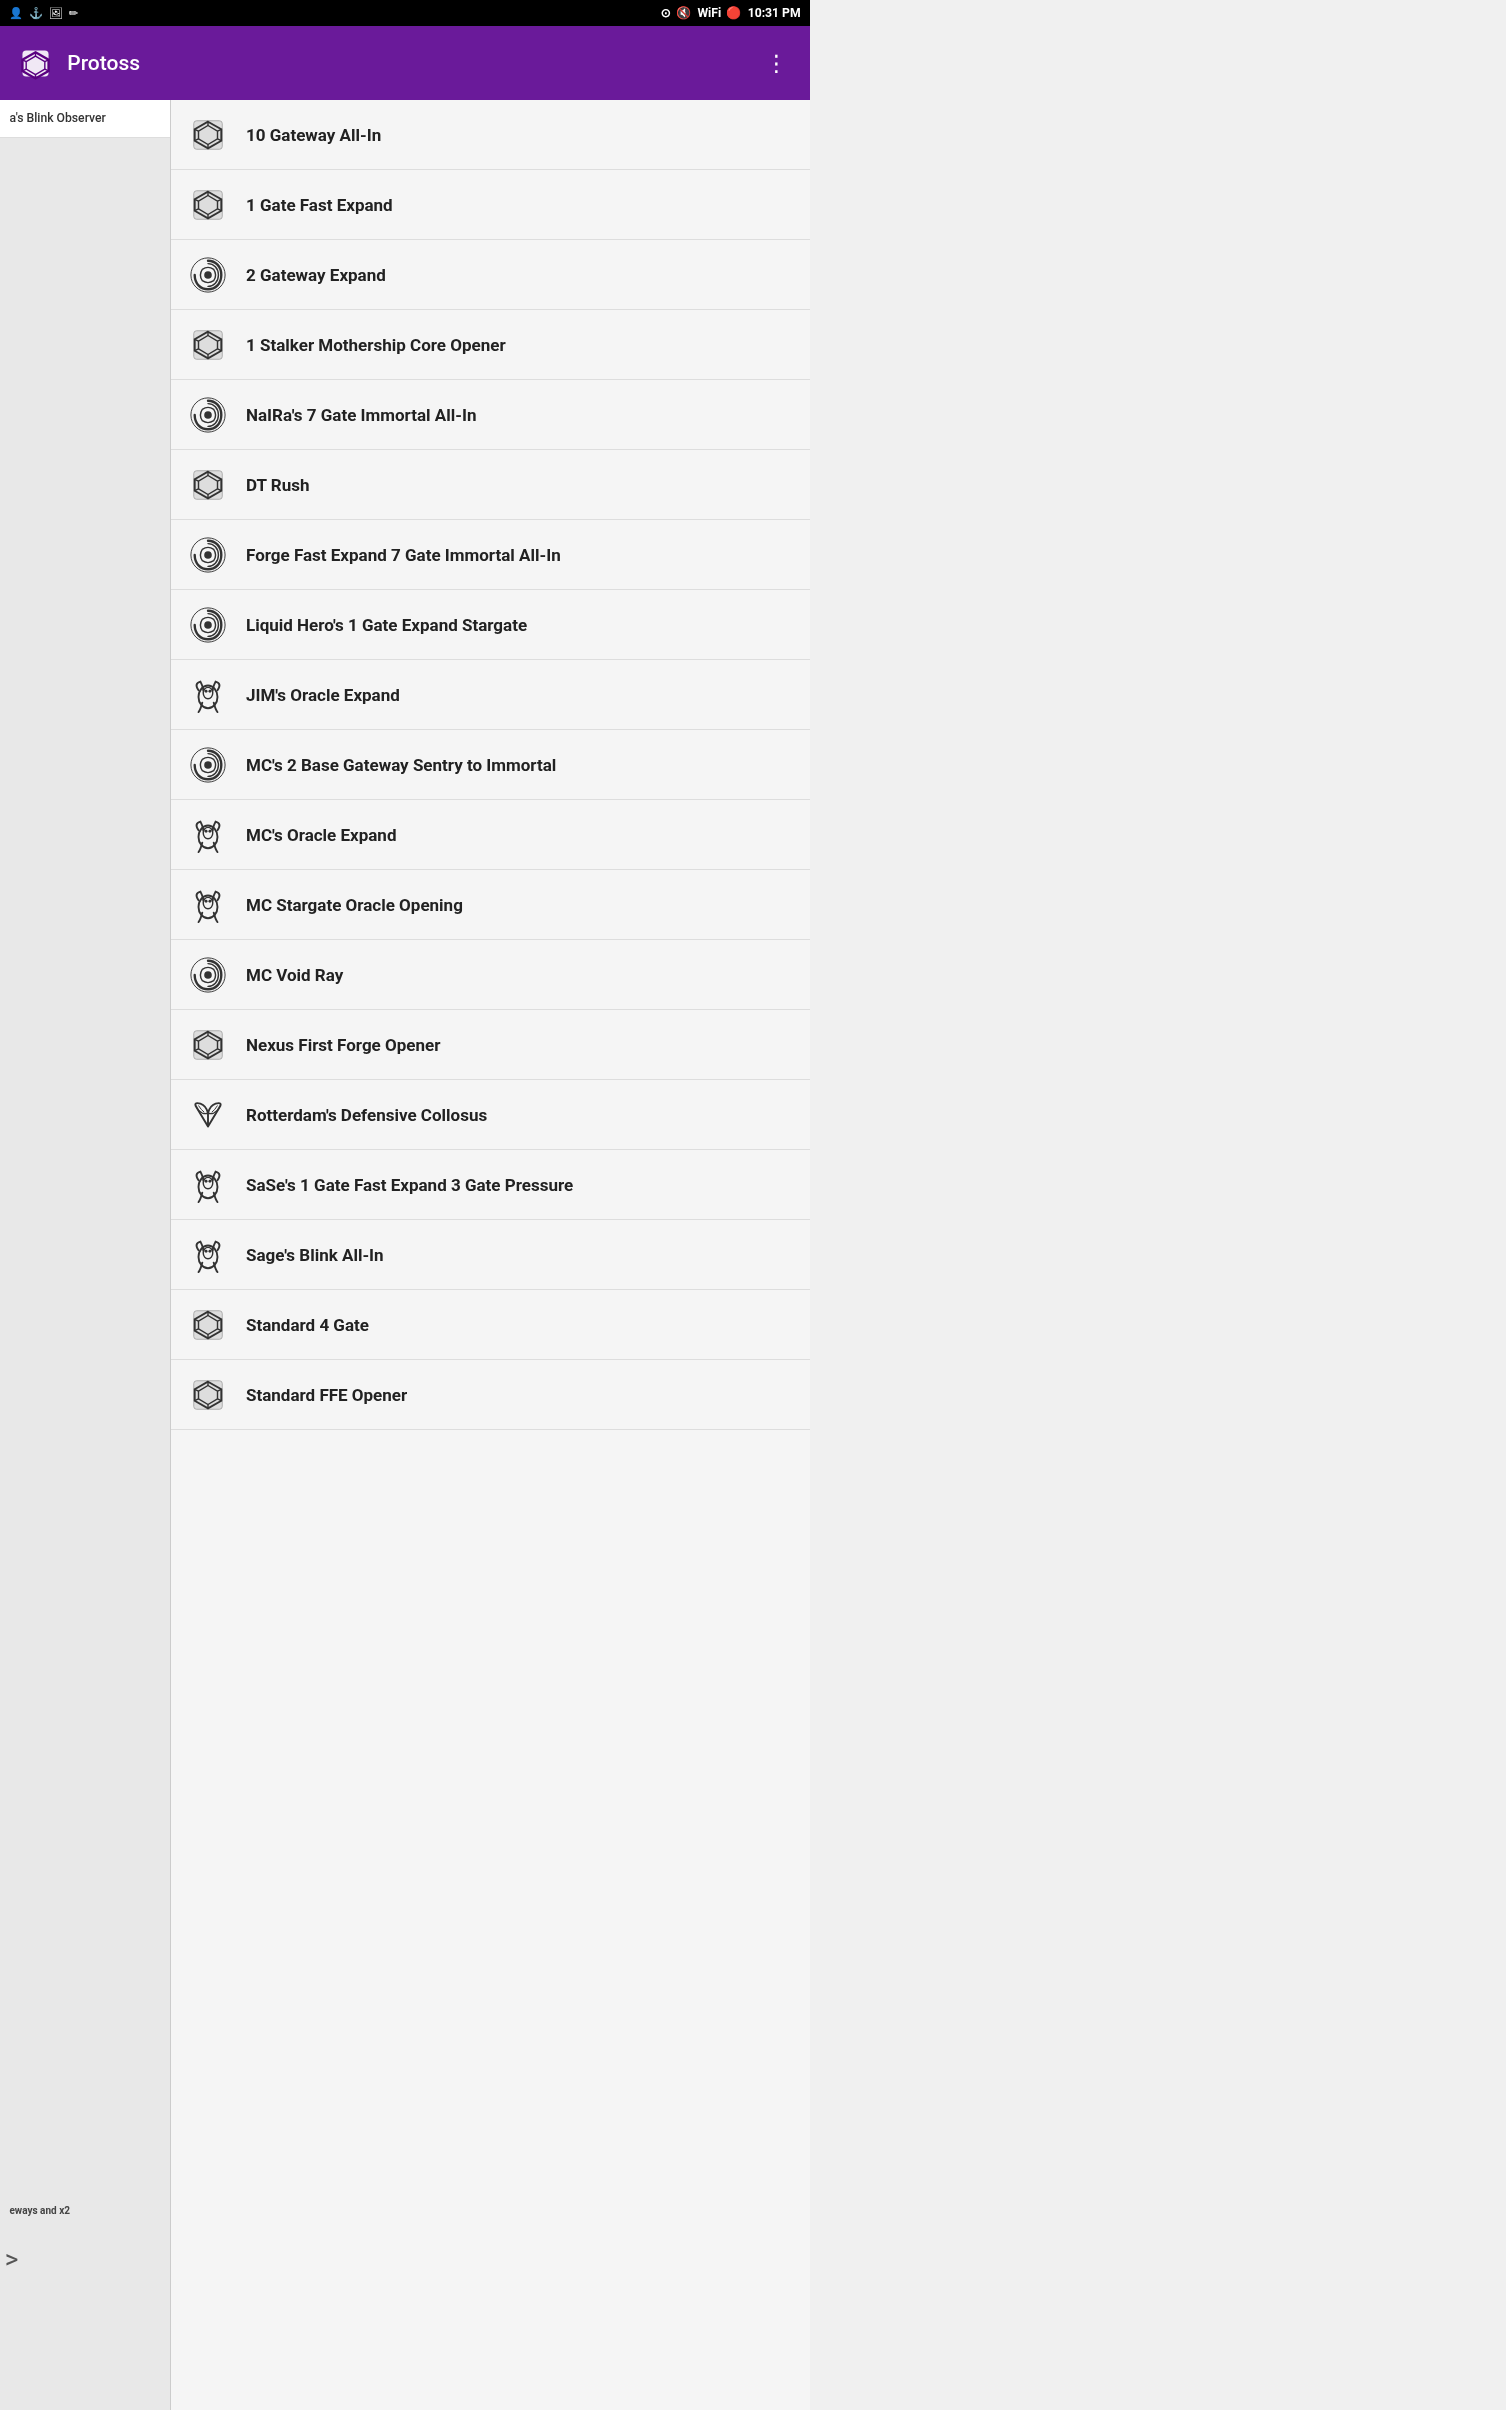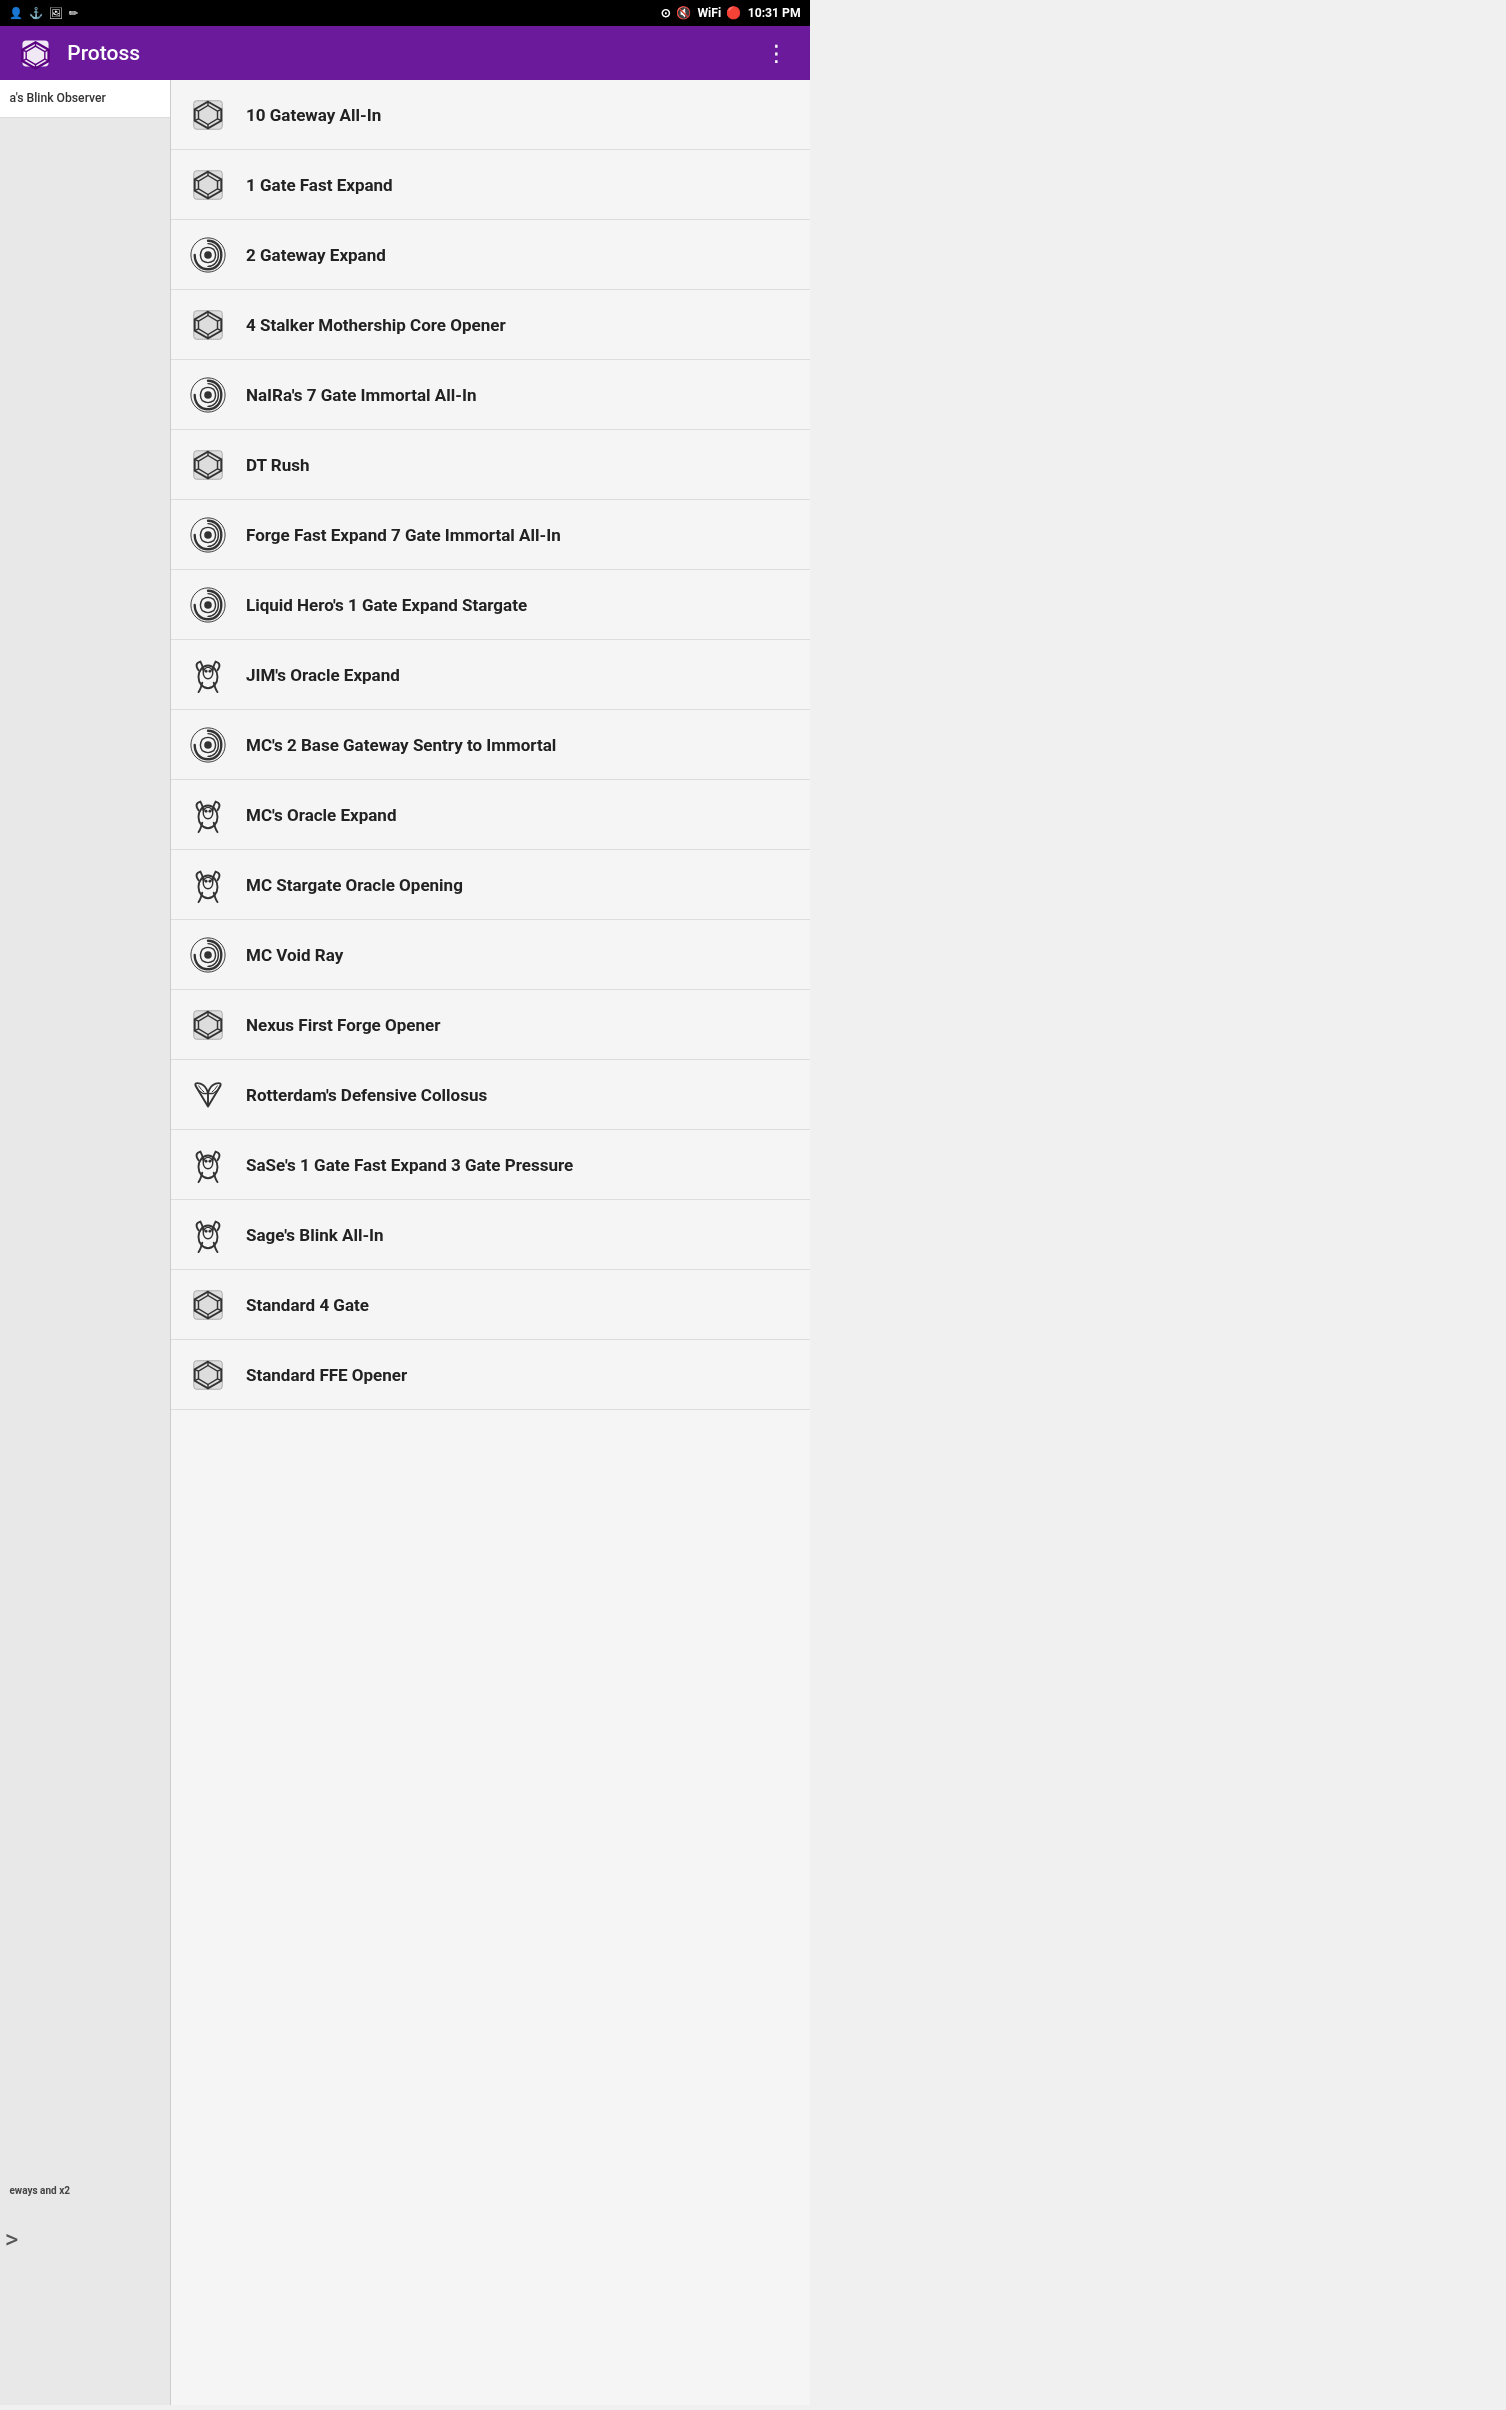--- a/index.html
+++ b/index.html
@@ -38,21 +38,21 @@
       display: flex;
       gap: 5.6px;
       align-items: center;
       font-size: 12.2px;
       font-weight: bold;
     }
 
     
     .app-bar {
       background: #6a1a9a;
-      height: 54px;
+      height: 74px;
       display: flex;
       align-items: center;
       padding: 0 15px;
       position: relative;
     }
 
     .app-bar-logo {
       width: 41px;
       height: 41px;
       margin-right: 11.3px;
@@ -256,21 +256,21 @@
     <polygon points="20,6 34,14 34,26 20,34 6,26 6,14" fill="none" stroke="#333" stroke-width="2"></polygon>
     <polygon points="20,10 30,16 30,24 20,30 10,24 10,16" fill="none" stroke="#333" stroke-width="1.5"></polygon>
     <line x1="20" y1="6" x2="20" y2="10" stroke="#333" stroke-width="1.5"></line>
     <line x1="34" y1="14" x2="30" y2="16" stroke="#333" stroke-width="1.5"></line>
     <line x1="34" y1="26" x2="30" y2="24" stroke="#333" stroke-width="1.5"></line>
     <line x1="20" y1="34" x2="20" y2="30" stroke="#333" stroke-width="1.5"></line>
     <line x1="6" y1="26" x2="10" y2="24" stroke="#333" stroke-width="1.5"></line>
     <line x1="6" y1="14" x2="10" y2="16" stroke="#333" stroke-width="1.5"></line>
   </svg>
         </div>
-        <span class="list-item-text">4 Stalker Mothership Core Opener</span>
+        <span class="list-item-text">1 Stalker Mothership Core Opener</span>
       </div>
       <div class="list-item">
         <div class="list-item-icon">
           <svg viewBox="0 0 40 40" width="38" height="38">
     <circle cx="20" cy="20" r="18" fill="none" stroke="#333" stroke-width="1"></circle>
     <path d="M20,5 C28,5 34,11 34,20 C34,29 28,35 20,35 C12,35 6,29 6,20" fill="none" stroke="#333" stroke-width="2.5" stroke-linecap="round"></path>
     <path d="M20,8 C26,8 31,13 31,20 C31,27 26,32 20,32" fill="none" stroke="#333" stroke-width="1.5" stroke-linecap="round"></path>
     <circle cx="20" cy="20" r="4" fill="#333"></circle>
     <path d="M14,14 Q20,10 26,14 Q30,20 26,26 Q20,30 14,26 Q10,20 14,14" fill="none" stroke="#333" stroke-width="1.5"></path>
   </svg>

